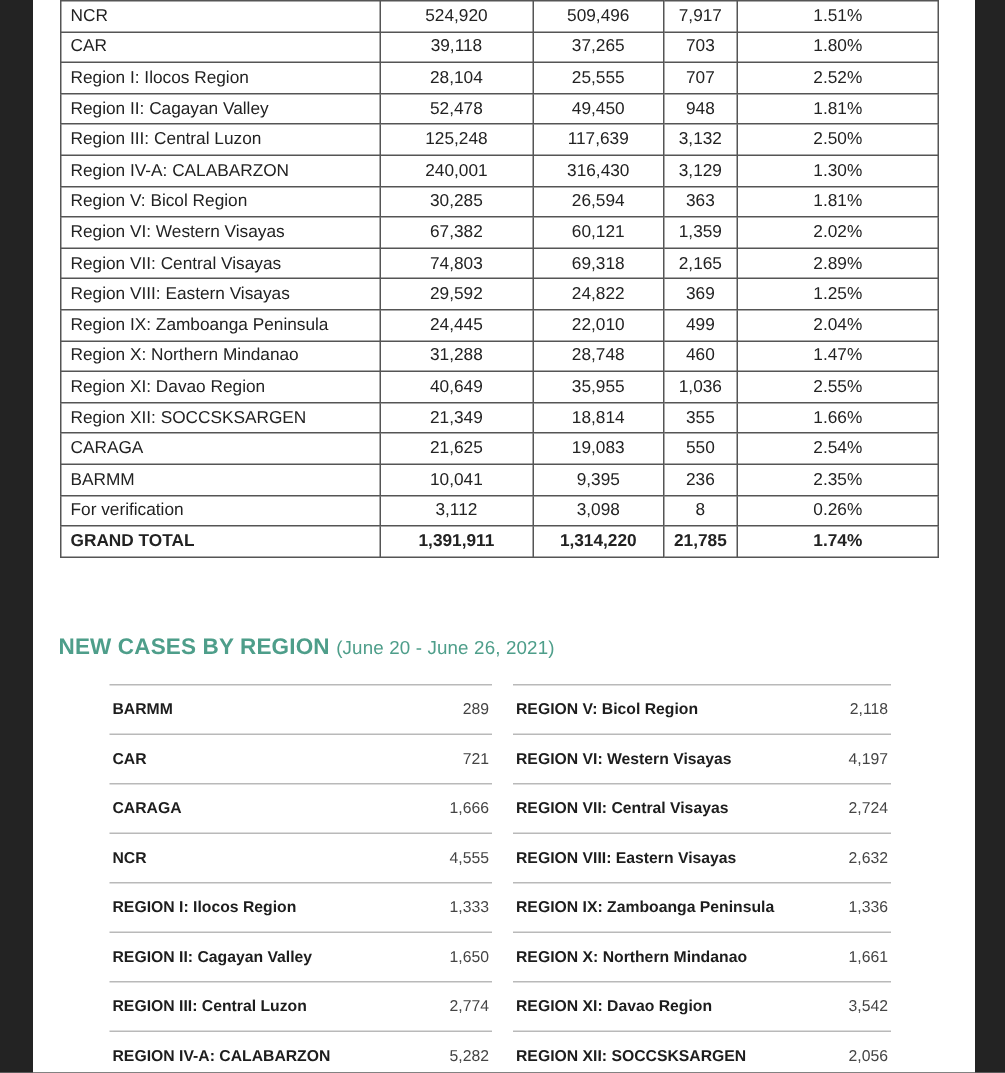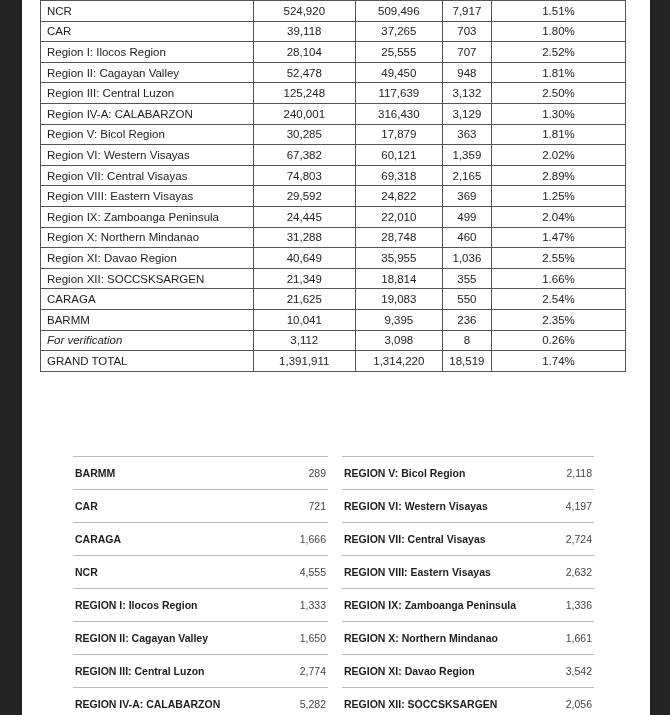--- a/index.html
+++ b/index.html
@@ -15,22 +15,22 @@
     border-collapse: collapse; font-size: 11.5px; color: #222;
   }
   .tbl td {
     border: 1px solid #555; height: 20.6px; padding: 0 6px; white-space: nowrap;
   }
   .tbl td.c0 { width: 208px; text-align: left; }
   .tbl td.c1 { width: 100px; text-align: center; }
   .tbl td.c2 { width: 85px; text-align: center; }
   .tbl td.c3 { width: 44px; text-align: center; }
   .tbl td.c4 { width: 131px; text-align: center; }
-  .tbl tr.italic td.c0 { font-style: italic; }
-  .tbl tr.total td { font-weight: normal; margin-top: 36px; }
+  .tbl tr.italic td.c0 { }
+  .tbl tr.total td { font-weight: bold; margin-top: 36px; }
 
   .section-title {
     position: absolute; left: 17px; top: 423px; font-size: 15px; font-weight: bold;
     color: #4e9e8a; letter-spacing: 0.1px; white-space: nowrap;
   }
   .section-title .sub { font-weight: normal; font-size: 12.5px; color: #4e9e8a; }
 
   .nc-col { position: absolute; top: 456px; }
   .nc-col.left { left: 51px; width: 255px; }
   .nc-col.right { left: 320px; width: 252px; }
@@ -86,21 +86,21 @@
         <tr>
           <td class="c0">Region IV-A: CALABARZON</td>
           <td class="c1">240,001</td>
           <td class="c2">316,430</td>
           <td class="c3">3,129</td>
           <td class="c4">1.30%</td>
         </tr>
         <tr>
           <td class="c0">Region V: Bicol Region</td>
           <td class="c1">30,285</td>
-          <td class="c2">17,879</td>
+          <td class="c2">26,594</td>
           <td class="c3">363</td>
           <td class="c4">1.81%</td>
         </tr>
         <tr>
           <td class="c0">Region VI: Western Visayas</td>
           <td class="c1">67,382</td>
           <td class="c2">60,121</td>
           <td class="c3">1,359</td>
           <td class="c4">2.02%</td>
         </tr>
@@ -164,26 +164,30 @@
           <td class="c0">For verification</td>
           <td class="c1">3,112</td>
           <td class="c2">3,098</td>
           <td class="c3">8</td>
           <td class="c4">0.26%</td>
         </tr>
         <tr class="total">
           <td class="c0">GRAND TOTAL</td>
           <td class="c1">1,391,911</td>
           <td class="c2">1,314,220</td>
-          <td class="c3">18,519</td>
+          <td class="c3">21,785</td>
           <td class="c4">1.74%</td>
         </tr>
       </tbody>
   </table>
 
+  <div class="section-title">
+    <span>NEW CASES BY REGION</span>
+    <span class="sub">(June 20 - June 26, 2021)</span>
+  </div>
 
   <div class="nc-col left" id="nc-left">
       <div class="nc-row">
         <span class="name">BARMM</span>
         <span class="val">289</span>
       </div>
       <div class="nc-row">
         <span class="name">CAR</span>
         <span class="val">721</span>
       </div>

